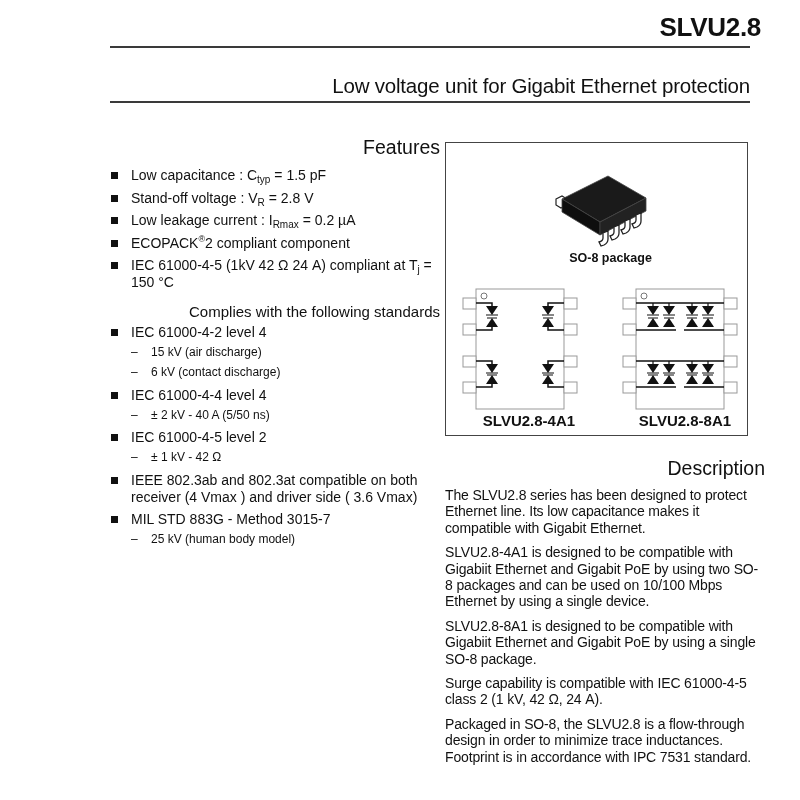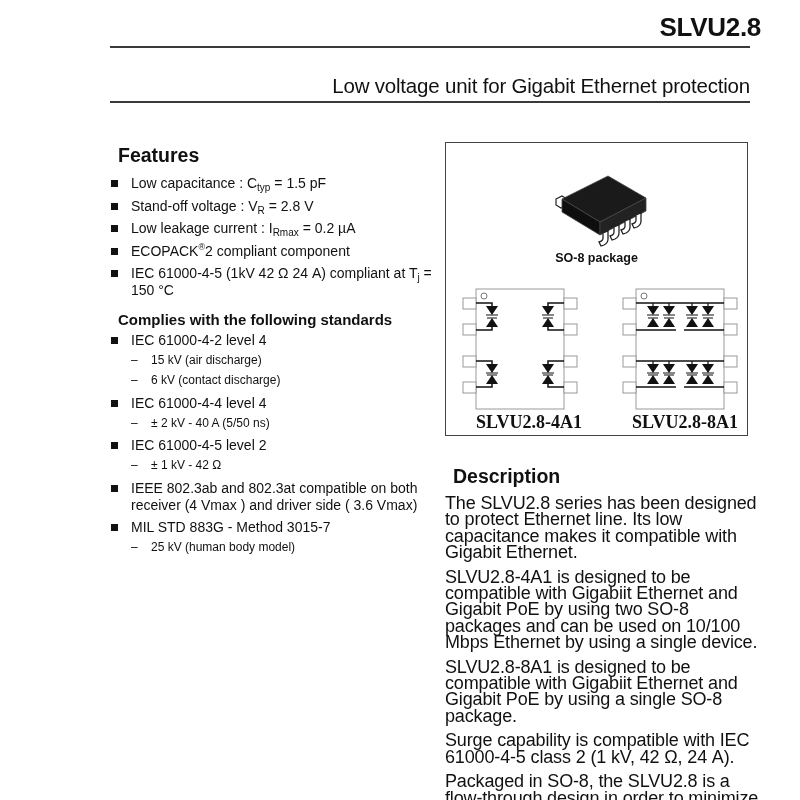--- a/index.html
+++ b/index.html
@@ -6,41 +6,41 @@
   body { width:800px; height:800px; position:relative; overflow:hidden;
          font-family:"Liberation Sans", sans-serif; color:#111; }
   .abs { position:absolute; }
   #title { right:39px; top:12px; font-size:26px; font-weight:bold; letter-spacing:-0.3px; }
   .rule { left:110px; width:640px; height:0; border-top:2px solid #3a3a3a; }
   #rule1 { top:46px; }
   #rule2 { top:101px; }
   #subtitle { right:50px; top:74px; font-size:20.5px; letter-spacing:-0.2px; }
 
   #left { left:110px; top:136px; width:330px; }
-  h2 { margin:8px; font-weight:bold; }
+  h2 { margin:0; font-weight:normal;text-align:right; }
   .h-features { font-size:19.5px; margin-bottom:8px; }
   .h-std { font-size:15px; margin-top:12px; margin-bottom:4px; }
   ul.main { list-style:none; margin:0; padding:0; }
   ul.main > li { position:relative; padding-left:21px; font-size:14px; line-height:17px; margin-bottom:5.5px; }
   ul.main > li::before { content:""; position:absolute; left:1px; top:5px; width:7px; height:7px; background:#111; }
   ul.sub { list-style:none; margin:3px 0 0 0; padding:0; }
   ul.sub > li { position:relative; padding-left:20px; font-size:12px; line-height:17px; margin-bottom:3px; }
   ul.sub > li::before { content:"–"; position:absolute; left:0; top:0; }
   sub { font-size:10px; vertical-align:-3px; line-height:0; }
   sup { font-size:9px; vertical-align:6px; line-height:0; }
 
   #figbox { left:445px; top:142px; width:303px; height:294px; border:1.5px solid #444; box-sizing:border-box; }
-  #pkg-label { position:absolute; left:0; width:100%; top:108px; text-align:center; font-size:12.5px; font-weight:bold; }
-  .diag-label { position:absolute; font-size:18px; font-weight:bold; text-align:center; width:130px;font-family:Liberation Serif, serif; }
+  #pkg-label { position:absolute; left:14px; width:100%; top:108px; text-align:center; font-size:12.5px; font-weight:bold; }
+  .diag-label { position:absolute; font-size:15px; font-weight:bold; text-align:center; width:130px; }
   #lbl-4a1 { left:18px; top:269px; }
   #lbl-8a1 { left:174px; top:269px; }
 
   #desc { left:445px; top:457px; width:320px; }
   .h-desc { font-size:19.5px; margin-bottom:7px; }
-  #desc p { margin:0 0 8px 0; font-size:18px; line-height:16.4px; letter-spacing:-0.15px; }
+  #desc p { margin:0 0 8px 0; font-size:14px; line-height:16.4px; letter-spacing:-0.15px; }
 </style>
 </head>
 <body>
 
 <div id="title" class="abs">SLVU2.8</div>
 <div id="rule1" class="abs rule"></div>
 <div id="subtitle" class="abs">Low voltage unit for Gigabit Ethernet protection</div>
 <div id="rule2" class="abs rule"></div>
 
 <div id="left" class="abs">

